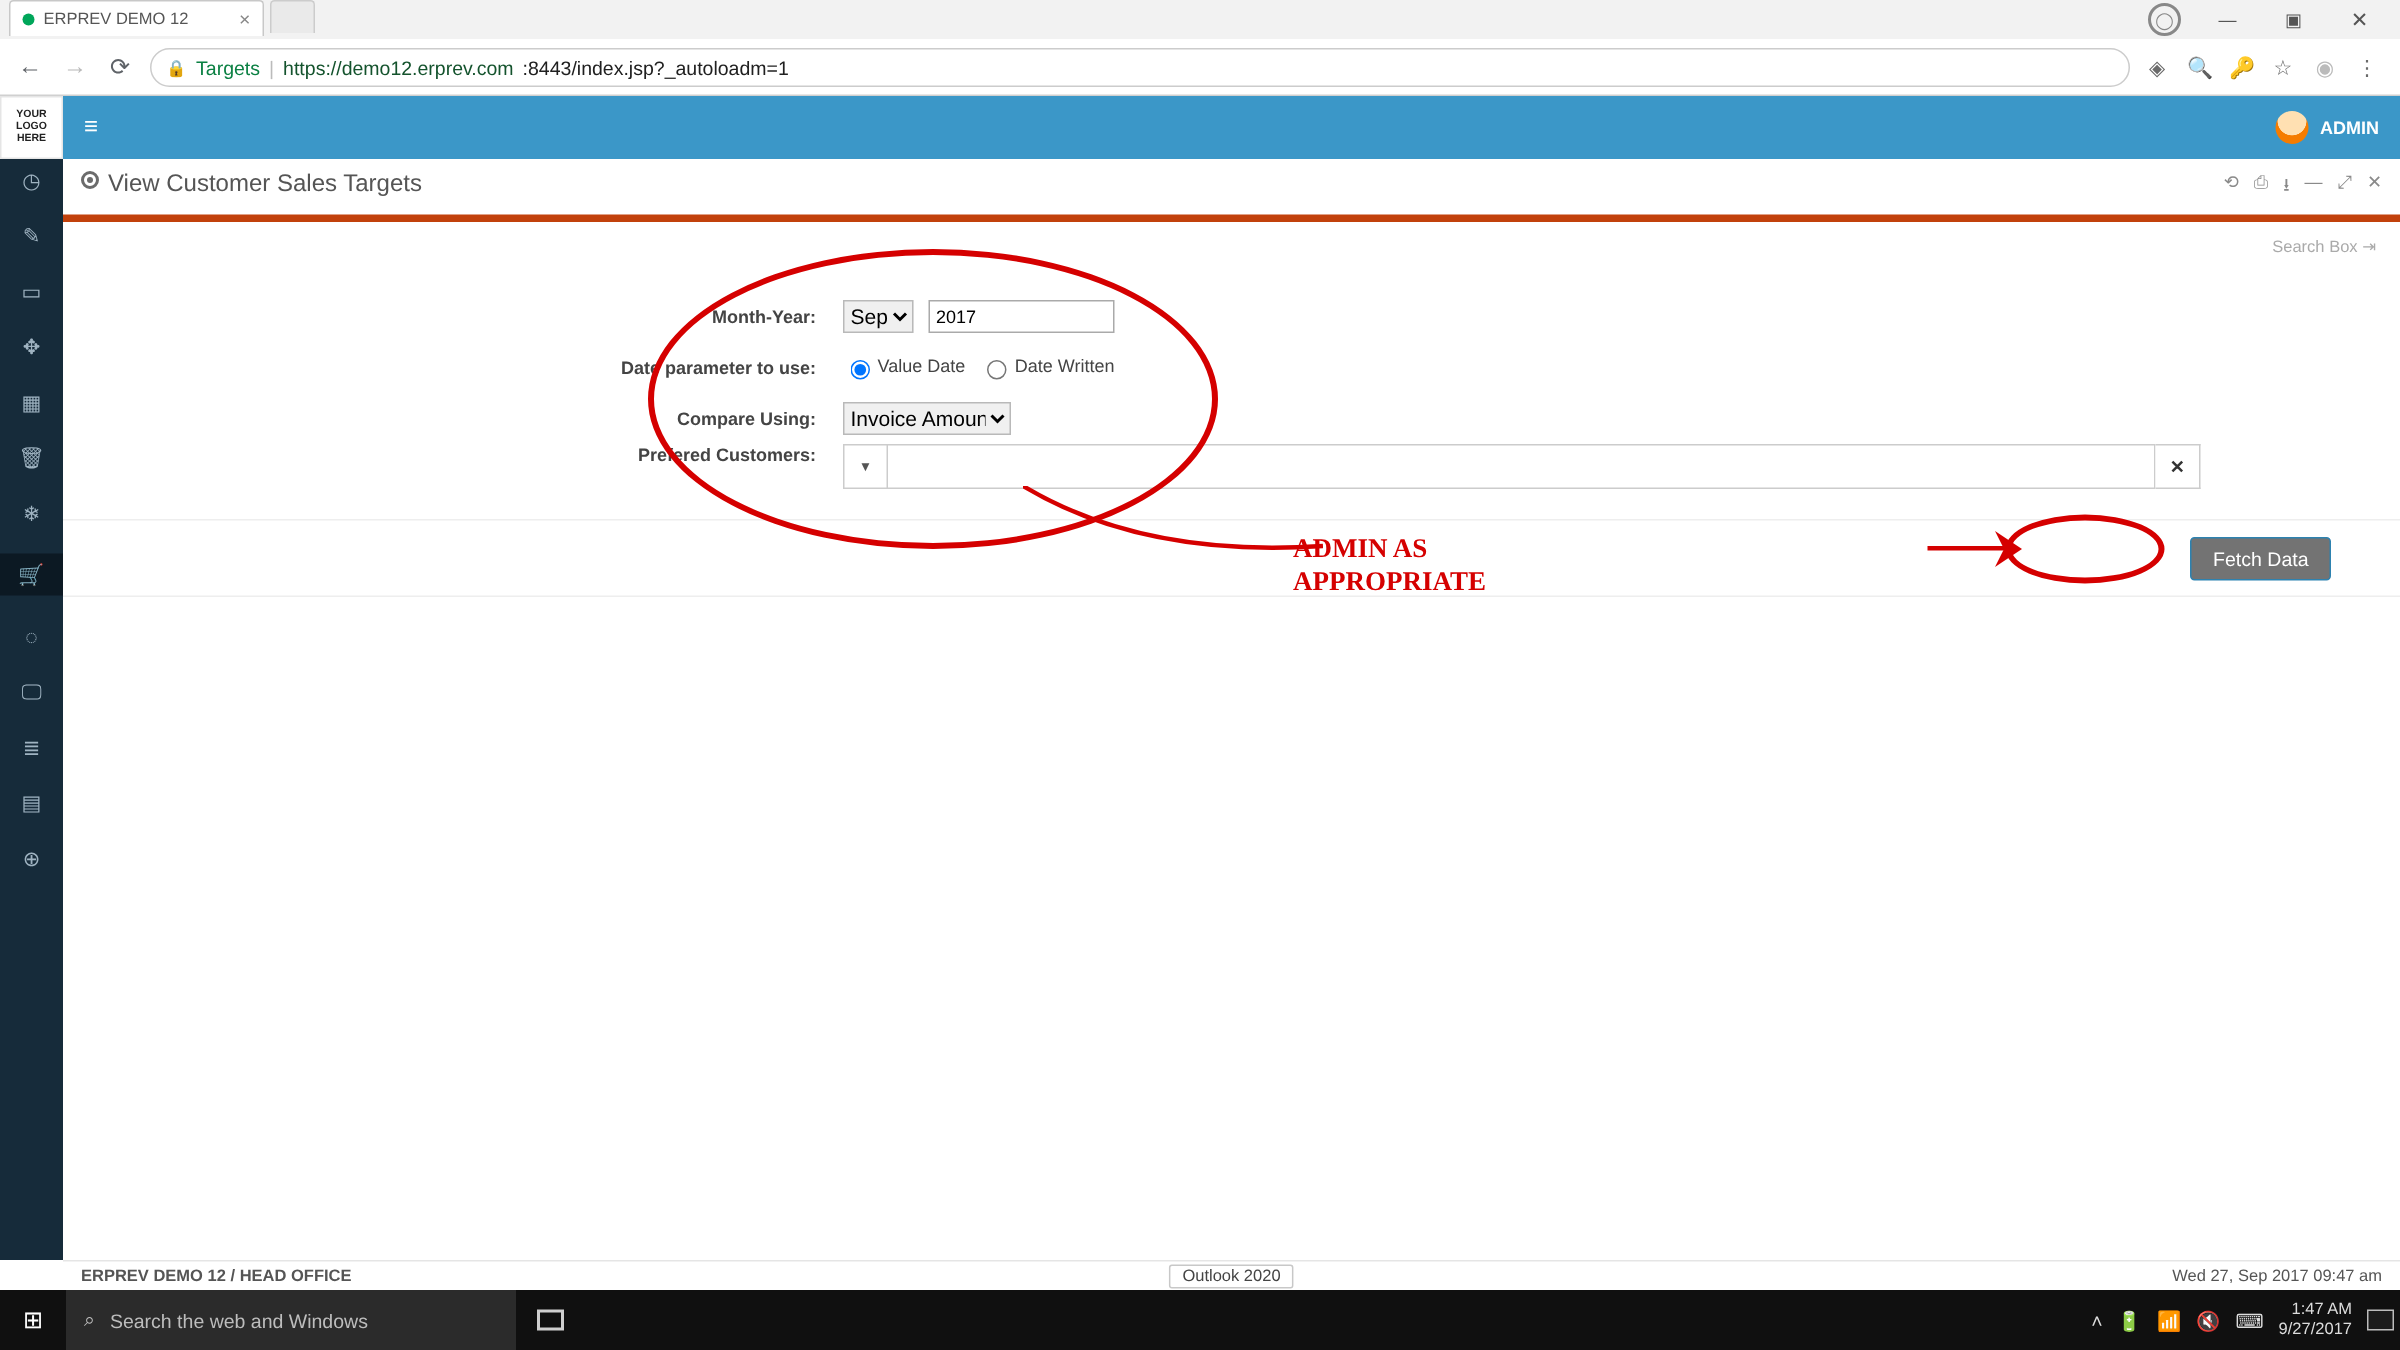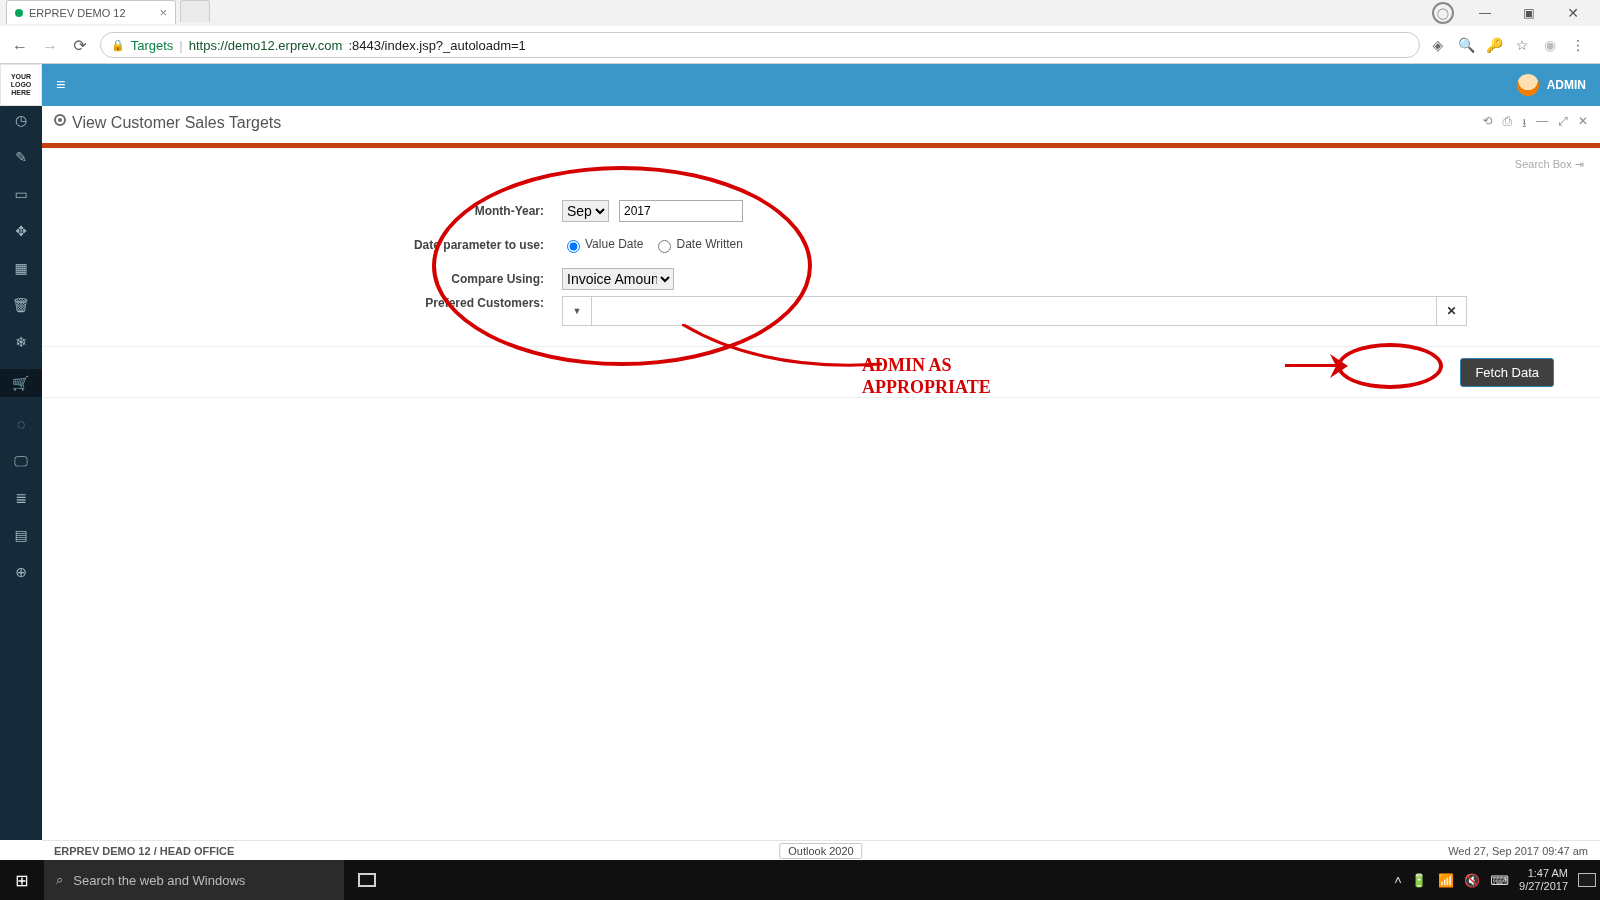--- a/index.html
+++ b/index.html
@@ -52,21 +52,21 @@
   input[type=text]{border:1px solid #aaa;height:22px;padding:0 4px;font-size:12px}
   .year-in{width:124px}
   .inv-sel{width:112px}
   .radiolbl{font-size:12px;color:#444;display:flex;align-items:flex-start;gap:2px}
   .cust-row{align-items:stretch;height:30px}
   .cust-dd{width:30px;border:1px solid #ccc;display:flex;align-items:center;justify-content:center;background:#fff}
   .cust-field{flex:1;border:1px solid #ccc;border-left:none;background:#fff}
   .cust-x{width:30px;border:1px solid #ccc;border-left:none;display:flex;align-items:center;justify-content:center;font-weight:700;color:#333;background:#fff}
   .cust-wrap{display:flex;width:905px}
   .action-row{border-top:1px solid #eee;border-bottom:1px solid #eee;margin-top:20px;height:52px;display:flex;align-items:center;justify-content:flex-end;padding-right:46px}
-  .fetch-btn{background:#404040;color:#fff;border:1px solid #2d82b0;border-radius:3px;padding:6px 14px;font-size:13px;cursor:pointer}
+  .fetch-btn{background:#737373;color:#fff;border:1px solid #2d82b0;border-radius:3px;padding:6px 14px;font-size:13px;cursor:pointer}
 
   
   .anno{position:absolute;pointer-events:none}
   .ellipse-red{border:4px solid #d50000;border-radius:50%}
   .anno-text{color:#d50000;font:700 18px/22px "Times New Roman",serif;white-space:nowrap}
 
   
   .app-footer{position:absolute;left:42px;right:0;bottom:0;height:20px;border-top:1px solid #e5e5e5;background:#fff;display:flex;align-items:center;padding:0 12px;font-size:11px}
   .app-footer .left{font-weight:700;color:#555}
   .app-footer .center{position:absolute;left:50%;transform:translateX(-50%);border:1px solid #c8c8c8;padding:1px 8px;background:#fff;border-radius:2px;color:#444}

